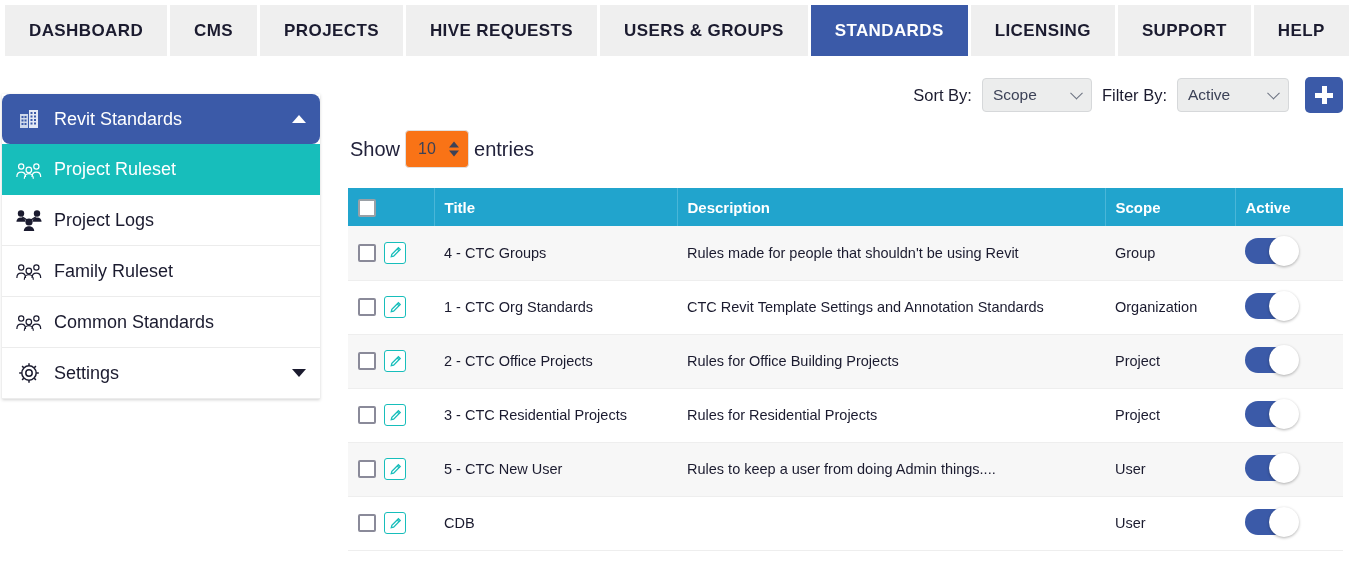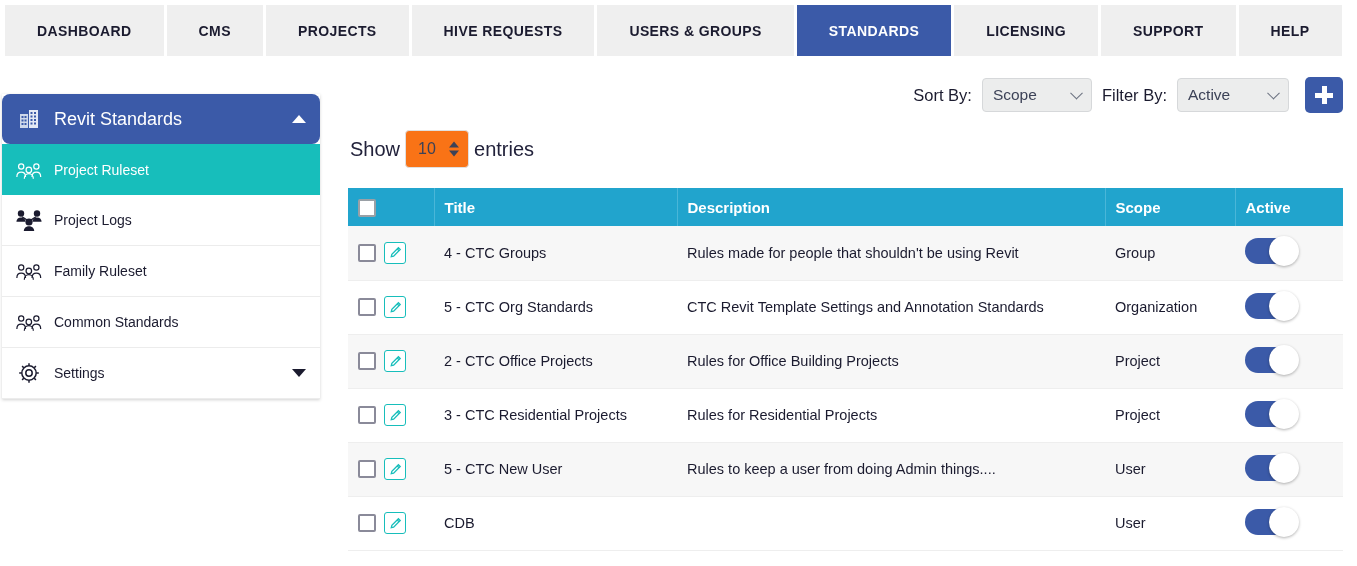--- a/index.html
+++ b/index.html
@@ -16,27 +16,27 @@
     display: flex;
     align-items: stretch;
     height: 56px;
     padding: 5px 5px 0 5px;
     gap: 3px;
     background: #ffffff;
   }
   .nav-tab {
     background: #efefef;
     color: #1b1b2f;
-    font-size: 14px;
+    font-size: 17px;
     font-weight: bold;
     letter-spacing: .4px;
     display: flex;
     align-items: center;
     justify-content: center;
-    padding: 0 32px;
+    padding: 0 24px;
     height: 51px;
     white-space: nowrap;
     cursor: pointer;
     user-select: none;
   }
   .nav-tab.active {
     background: #3b5aa8;
     color: #ffffff;
   }
 
@@ -68,21 +68,21 @@
     border-radius: 8px;
   }
   .side-head .side-label { font-size: 18px; flex: 1; }
   .side-item {
     height: 51px;
     display: flex;
     align-items: center;
     gap: 12px;
     padding: 0 14px;
     border-bottom: 1px solid #ececec;
-    font-size: 14px;
+    font-size: 18px;
     color: #1b1b2f;
     cursor: pointer;
     background: #fff;
   }
   .side-item.selected {
     background: #17bebb;
     color: #ffffff;
     border-bottom: none;
   }
   .side-item .side-label { flex: 1; }
@@ -433,21 +433,21 @@
               <div class="cellflex">
                 <span class="cb"></span>
                 <span class="edit-btn">
                   <svg width="13" height="13" viewBox="0 0 16 16" fill="none" stroke="#17bebb" stroke-width="1.6">
                     <path d="M11.6 2.2l2.2 2.2-8.1 8.1-2.9.7.7-2.9z"></path>
                     <path d="M10.2 3.6l2.2 2.2"></path>
                   </svg>
                 </span>
               </div>
             </td>
-            <td>5 - CTC Org Standards</td>
+            <td>1 - CTC Org Standards</td>
             <td>CTC Revit Template Settings and Annotation Standards</td>
             <td>Organization</td>
             <td><span class="toggle"><span class="knob"></span></span></td>
           </tr>
           <tr>
             <td>
               <div class="cellflex">
                 <span class="cb"></span>
                 <span class="edit-btn">
                   <svg width="13" height="13" viewBox="0 0 16 16" fill="none" stroke="#17bebb" stroke-width="1.6">

